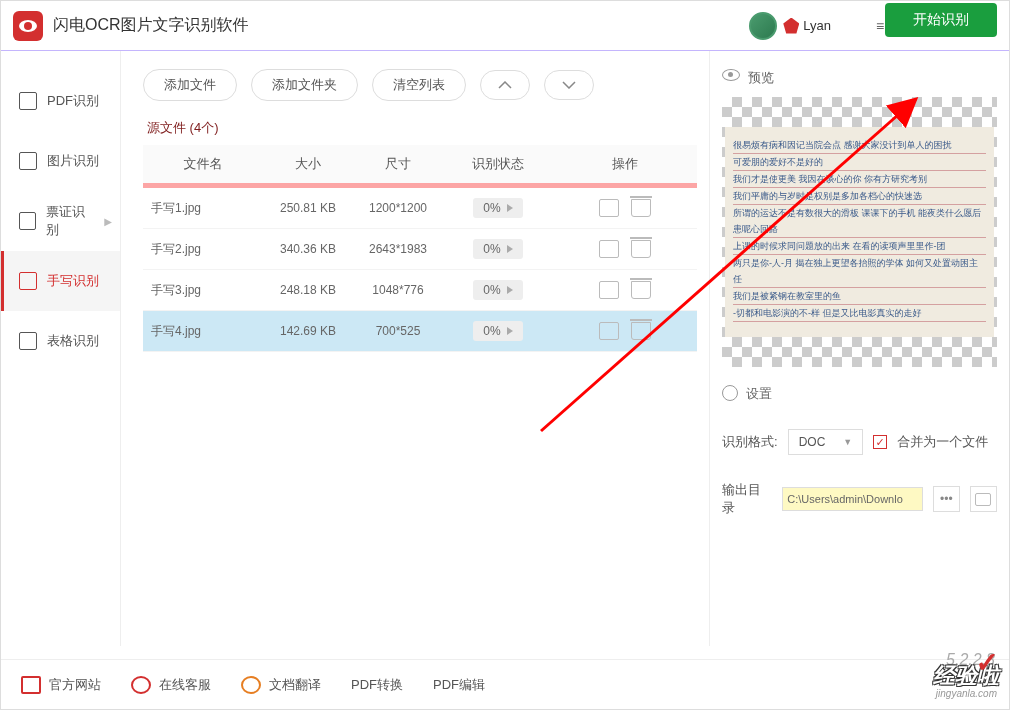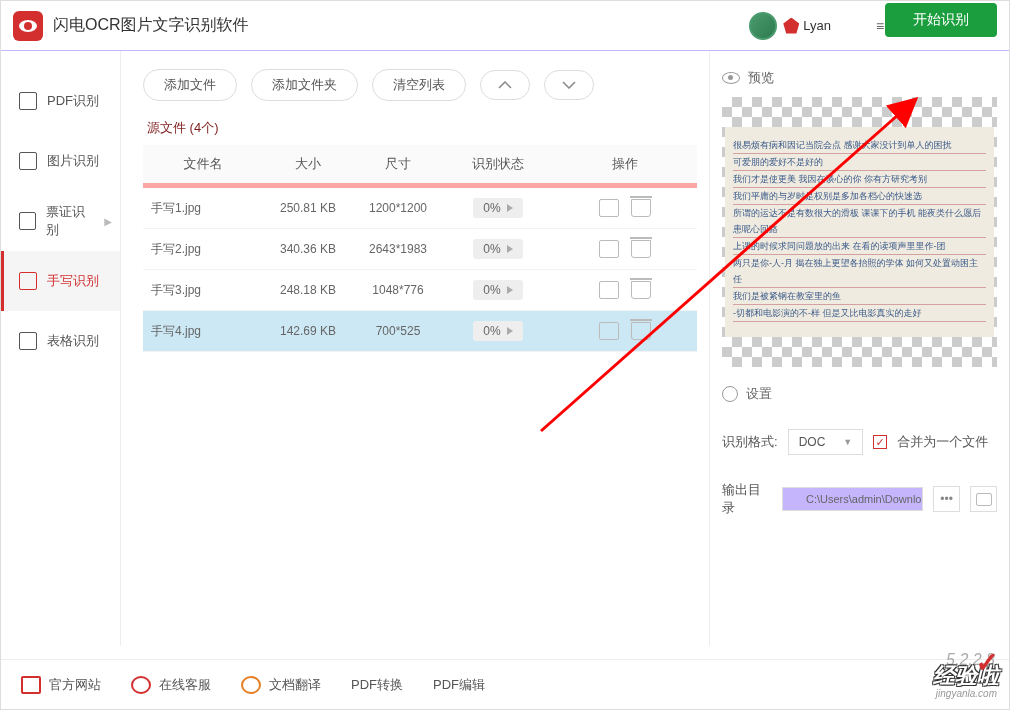--- a/index.html
+++ b/index.html
@@ -32,33 +32,33 @@
 .table th { font-weight: normal; font-size: 13px; color: #555; padding: 10px 4px; border-bottom: 5px solid #fca5a5; text-align: center; background: #fafafa; }
 .table td { font-size: 12px; color: #666; padding: 10px 4px; border-bottom: 1px solid #f3f3f3; text-align: center; }
 .table td:first-child { text-align: left; padding-left: 8px; }
 .table tr.selected td { background: #cce8f5; }
 .progress { display: inline-flex; align-items: center; gap: 6px; background: #eee; padding: 3px 10px; border-radius: 3px; }
 .play-tri { width: 0; height: 0; border-left: 6px solid #aaa; border-top: 4px solid transparent; border-bottom: 4px solid transparent; }
 .act-icon { display: inline-block; width: 20px; height: 18px; border: 1.5px solid #bbb; border-radius: 2px; margin: 0 6px; cursor: pointer; vertical-align: middle; }
 .trash { position: relative; border-radius: 0 0 3px 3px; }
 .trash::before { content: ''; position: absolute; top: -4px; left: -2px; right: -2px; height: 2px; background: #bbb; }
 .right-panel { width: 300px; border-left: 1px solid #eee; padding: 18px 12px; position: relative; }
-.panel-header { display: flex; align-items: center; gap: 8px; font-size: 13px; color: #666; margin-bottom: 10px; }
+.panel-header { display: flex; align-items: flex-start; gap: 8px; font-size: 13px; color: #666; margin-bottom: 10px; }
 .eye-icon { width: 18px; height: 12px; border: 1.5px solid #999; border-radius: 50%; position: relative; }
 .eye-icon::after { content: ''; position: absolute; width: 5px; height: 5px; background: #999; border-radius: 50%; top: 2px; left: 5px; }
 .preview-box { width: 100%; height: 270px; position: relative; overflow: hidden; }
 .checker { position: absolute; inset: 0; background-image: linear-gradient(45deg,#ccc 25%,transparent 25%),linear-gradient(-45deg,#ccc 25%,transparent 25%),linear-gradient(45deg,transparent 75%,#ccc 75%),linear-gradient(-45deg,transparent 75%,#ccc 75%); background-size: 20px 20px; background-position: 0 0,0 10px,10px -10px,-10px 0; }
 .paper { position: absolute; top: 30px; left: 3px; right: 3px; height: 210px; background: #f0ebe0; padding: 10px 8px; font-size: 9px; line-height: 16px; color: #3a5a8a; font-family: cursive; overflow: hidden; }
 .paper div { border-bottom: 1px solid #d4a0a0; }
 .settings-sec { margin-top: 18px; }
 .gear-icon { width: 16px; height: 16px; border: 1.5px solid #999; border-radius: 50%; position: relative; }
 .setting-row { display: flex; align-items: center; gap: 10px; margin-top: 26px; font-size: 13px; color: #555; }
 .select-box { border: 1px solid #ddd; padding: 5px 10px; display: flex; align-items: center; gap: 18px; background: #fff; cursor: pointer; font-size: 12px; }
 .checkbox { width: 14px; height: 14px; border: 1.5px solid #d32f2f; display: inline-flex; align-items: center; justify-content: center; color: #d32f2f; font-size: 11px; }
-.path-input { border: 1px solid #ddd; padding: 5px 23px; font-size: 11px; width: 145px; background: #c4b5fd; color: #666; overflow: hidden; white-space: nowrap; }
+.path-input { border: 1px solid #ddd; padding: 5px 4px; font-size: 11px; width: 145px; background: #fef9c3; color: #666; overflow: hidden; white-space: nowrap; }
 .dots-btn, .folder-btn { width: 28px; height: 26px; border: 1px solid #ddd; background: #fff; cursor: pointer; display: flex; align-items: center; justify-content: center; color: #888; font-size: 12px; }
 .footer { position: absolute; bottom: 0; left: 0; right: 0; height: 50px; border-top: 1px solid #eee; display: flex; align-items: center; padding: 0 20px; gap: 30px; }
 .foot-item { display: flex; align-items: center; gap: 8px; font-size: 13px; color: #555; cursor: pointer; }
 .foot-icon { width: 20px; height: 18px; }
 .foot-icon.red { border: 2px solid #d32f2f; border-radius: 2px; }
 .foot-icon.orange { border: 2px solid #e67e22; border-radius: 50%; }
 .version { position: absolute; right: 14px; bottom: 40px; font-size: 16px; color: #aaa; font-style: italic; margin-left: 10px; }
 .watermark { position: absolute; right: 12px; bottom: 10px; font-size: 10px; color: #999; font-style: italic; }
 .wm-big { position: absolute; right: 10px; bottom: 18px; font-size: 22px; font-weight: bold; color: #fff; text-shadow: 1px 1px 0 #333,-1px -1px 0 #333,1px -1px 0 #333,-1px 1px 0 #333; font-style: italic; pointer-events: none; }
 .wm-check { position: absolute; right: 10px; bottom: 30px; color: #d32f2f; font-size: 28px; font-weight: bold; pointer-events: none; }

